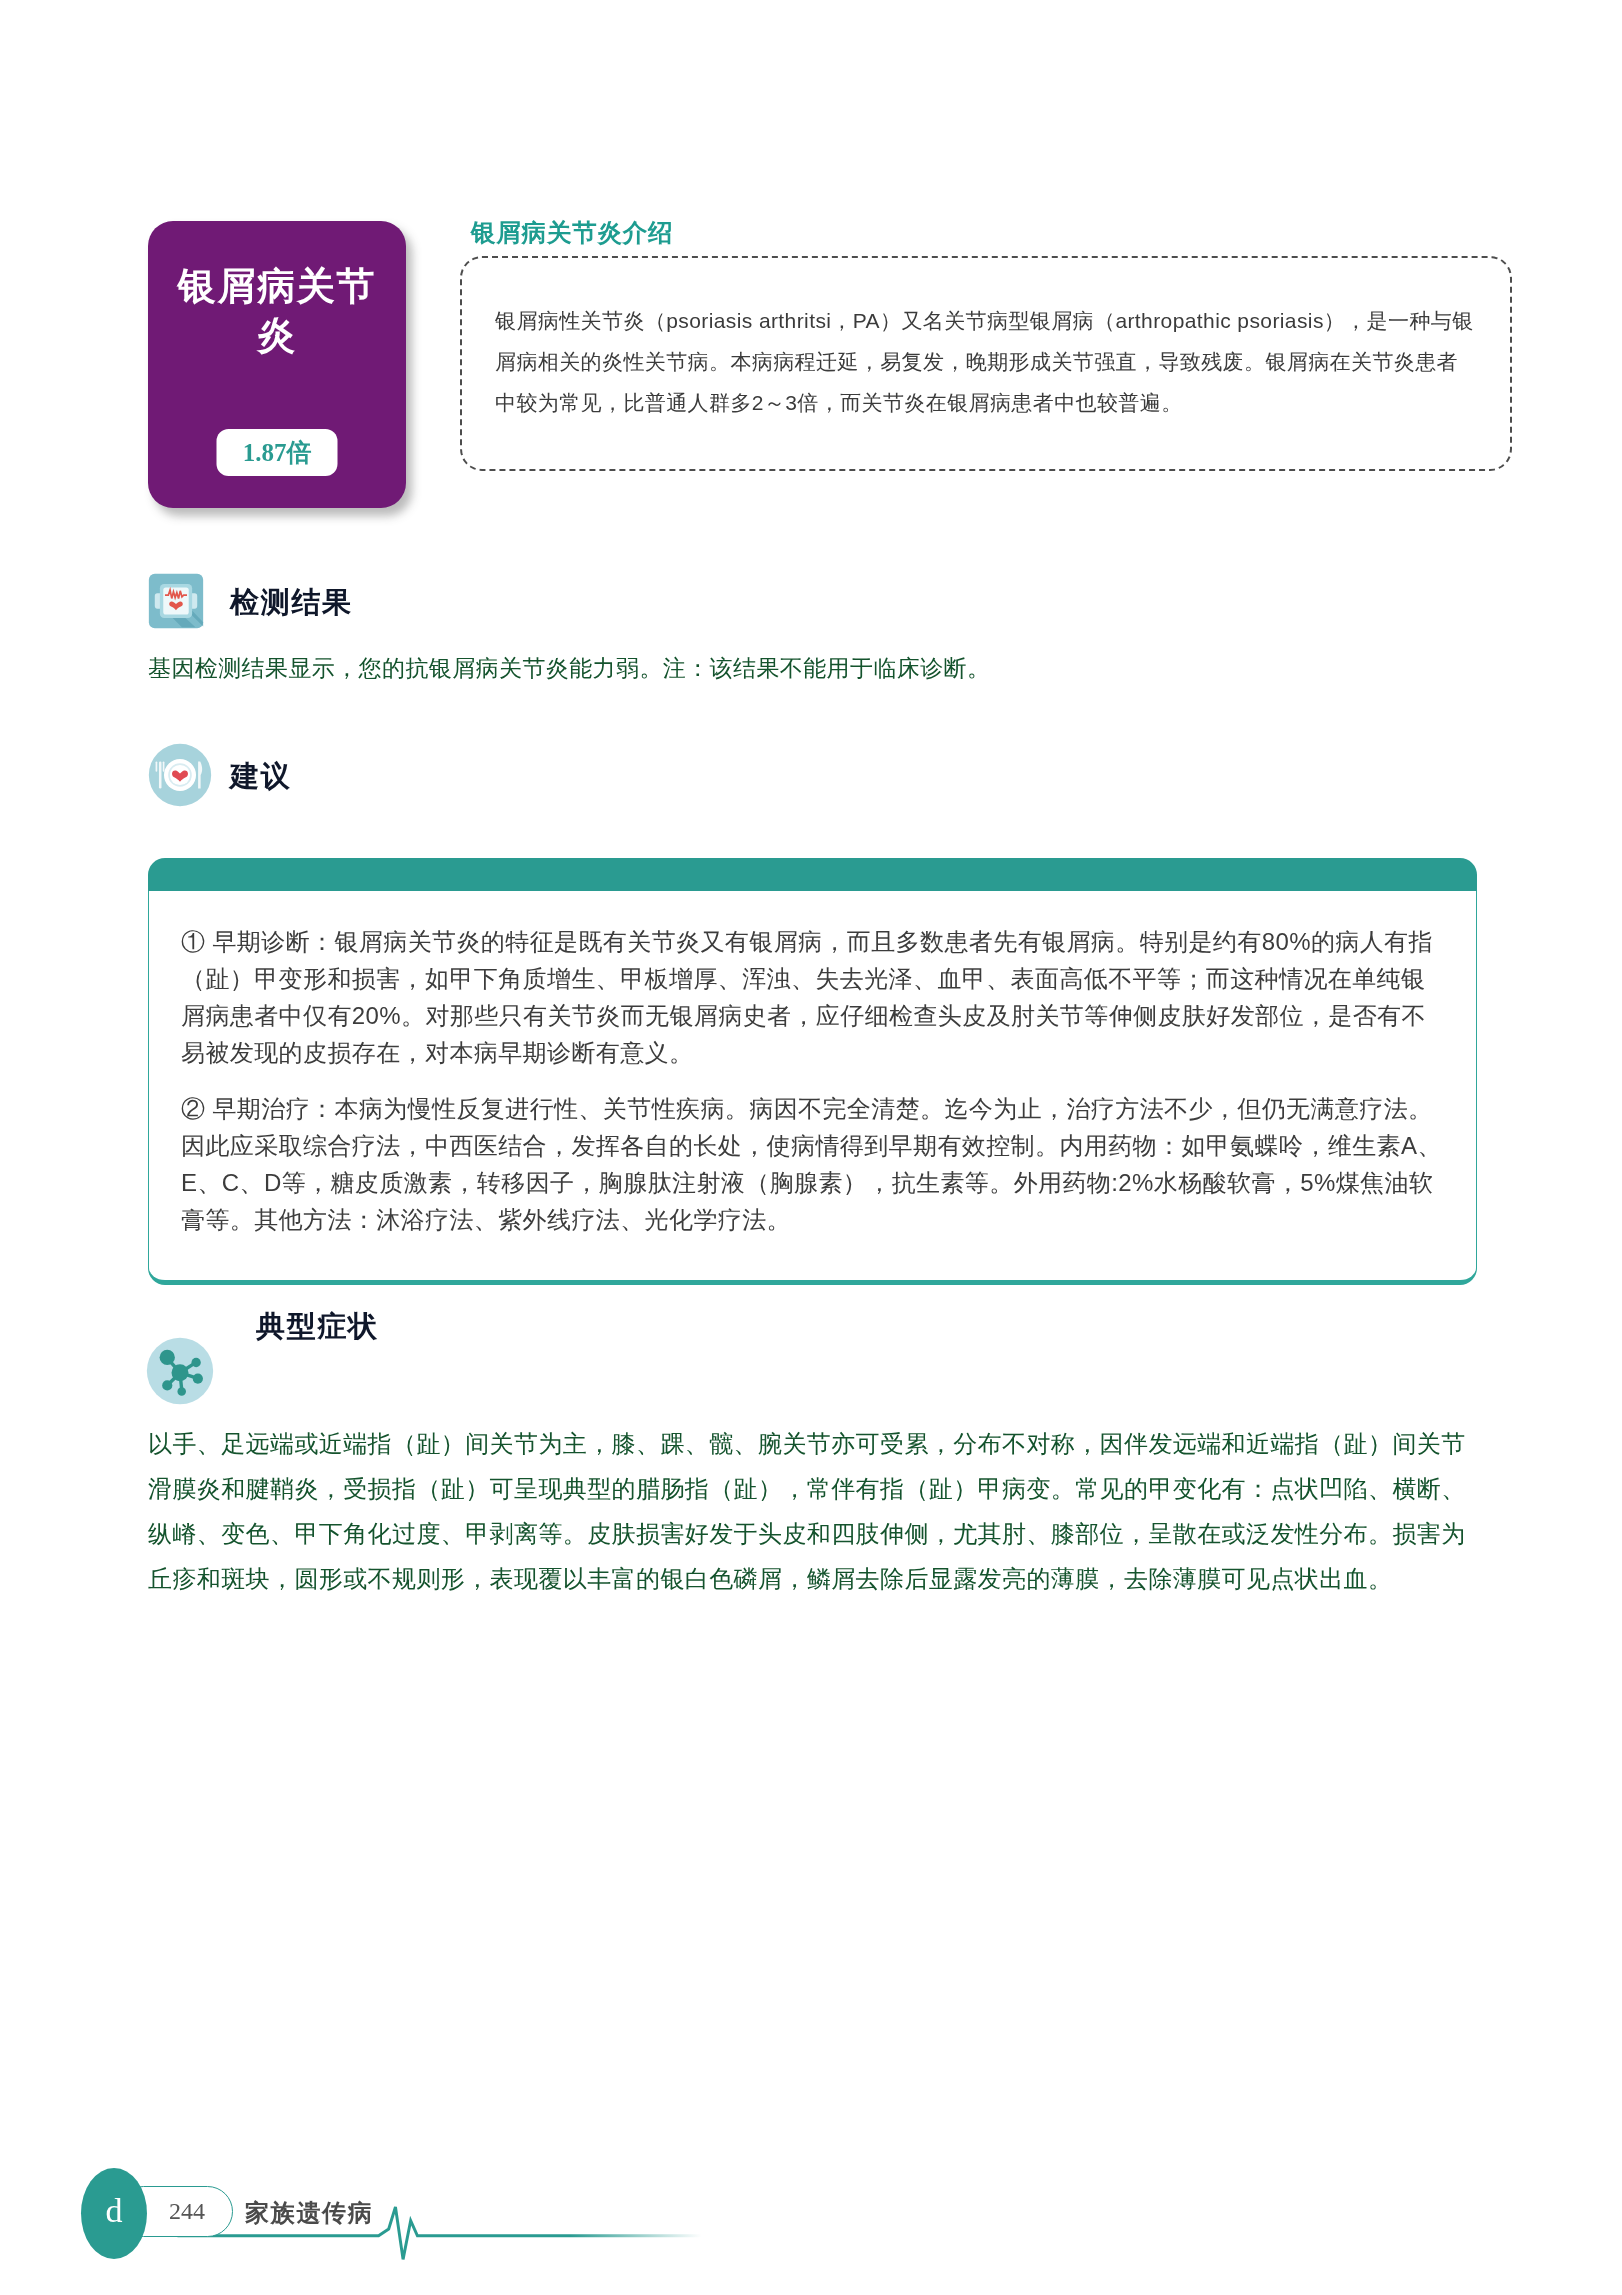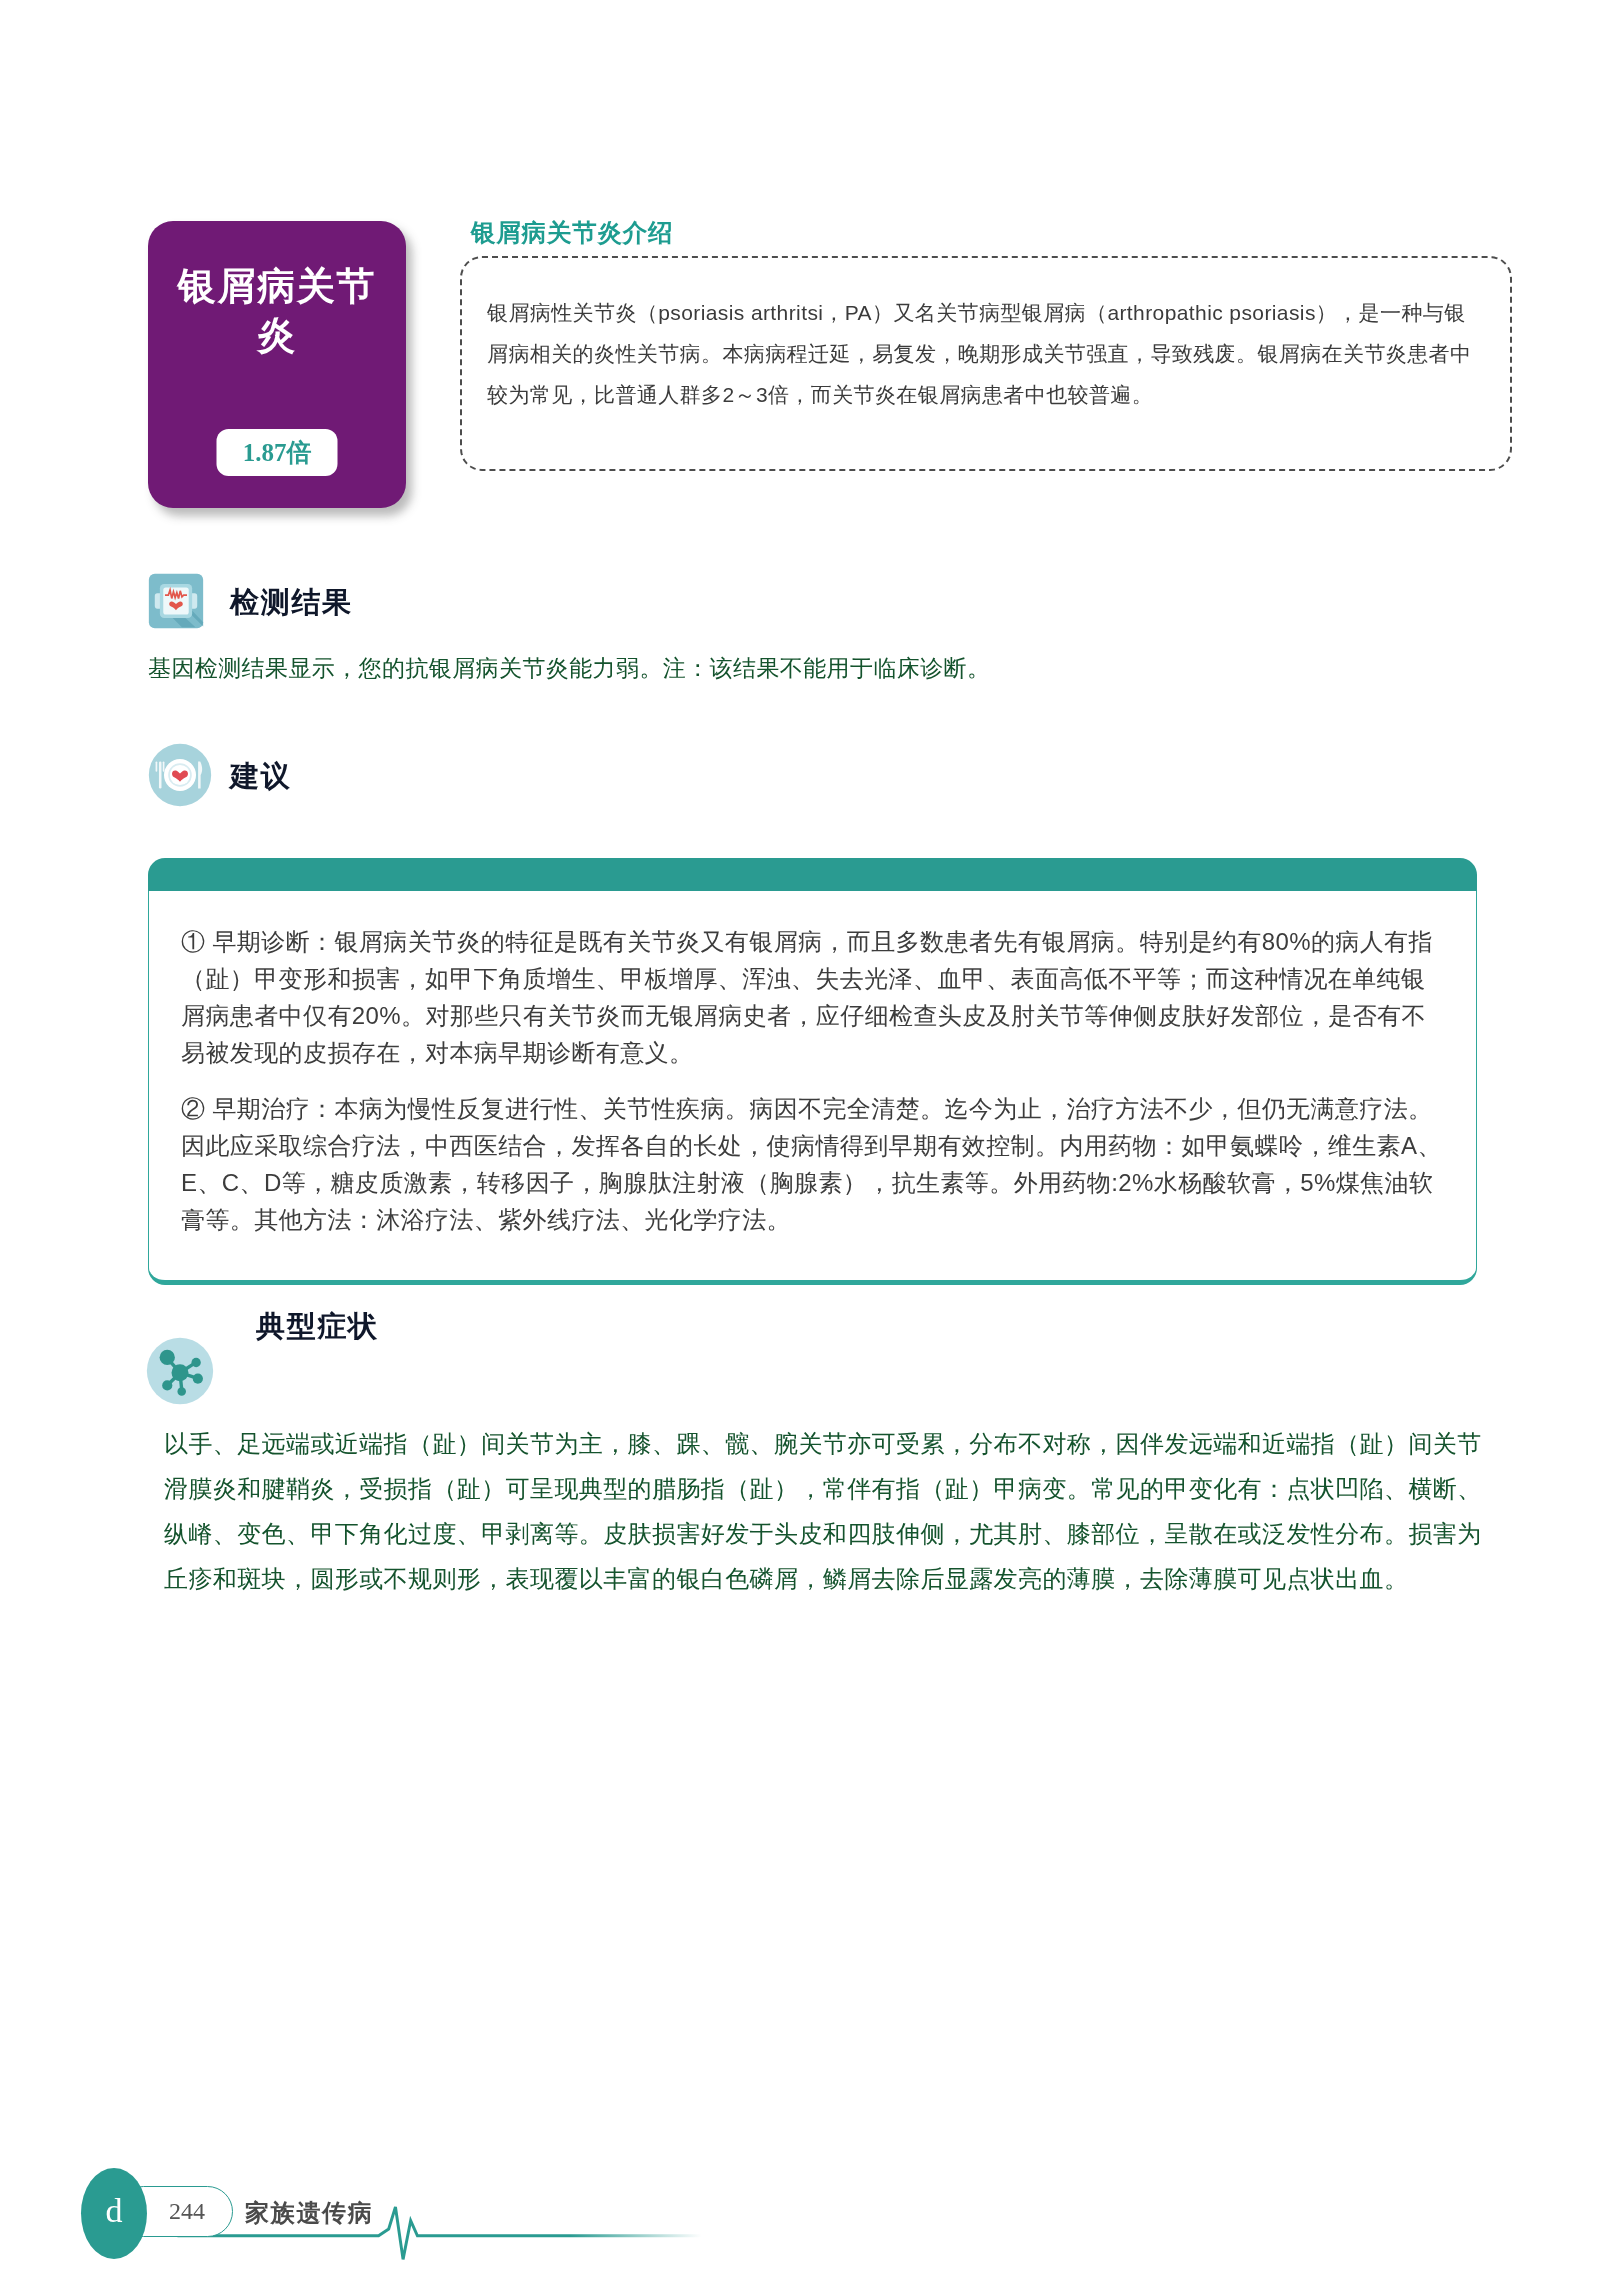--- a/index.html
+++ b/index.html
@@ -27,36 +27,36 @@
   
   .intro-heading{
     position:absolute;left:471px;top:216px;
     color:#1d9c90;font-size:24.5px;font-weight:bold;letter-spacing:0.8px;
   }
   .intro-box{
     position:absolute;left:460px;top:256px;width:1052px;height:215px;box-sizing:border-box;
     border:2.5px dashed #4d4d4d;border-radius:22px;
     padding:34px 25px 0 25px;
   }
-  .intro-box p{margin:0;font-size:21px;line-height:41px;color:#3b3b3b;letter-spacing:0.4px;}
+  .intro-box p{margin:8px;font-size:21px;line-height:41px;color:#3b3b3b;letter-spacing:0.4px;}
   
   .section-heading{
     position:absolute;left:230px;color:#0f172a;font-size:29px;font-weight:bold;letter-spacing:1.7px;text-align:center;
   }
   .h-result{top:583px;}
   .h-advice{top:757px;}
   .h-symptoms{top:1307px;margin-left:26px;}
   .section-icon{position:absolute;}
   .i-result{left:148px;top:573px;width:56px;height:56px;}
   .i-advice{left:148px;top:743px;width:64px;height:64px;}
   .i-symptoms{left:146px;top:1337px;width:68px;height:68px;}
   
   .body-text{position:absolute;font-size:23px;line-height:42px;color:#14532d;letter-spacing:0.4px;}
   .t-result{left:148px;top:647px;width:1343px;}
-  .t-symptoms{left:148px;top:1421px;width:1339px;font-size:24px;line-height:45px;margin-left:16px;}
+  .t-symptoms{left:148px;top:1421px;width:1339px;font-size:24px;line-height:45px;}
   
   .advice-box{position:absolute;left:148px;top:858px;width:1329px;height:427px;box-sizing:border-box;}
   .advice-bar{
     height:33px;background:#2a9b91;border-radius:17px 17px 0 0;
   }
   .advice-body{
     box-sizing:border-box;height:394px;background:#ffffff;
     border:1.7px solid #2fa79b;border-top:none;border-bottom-width:5px;
     border-radius:0 0 17px 17px;
     padding:32px 30px 0 32px;overflow:hidden;

